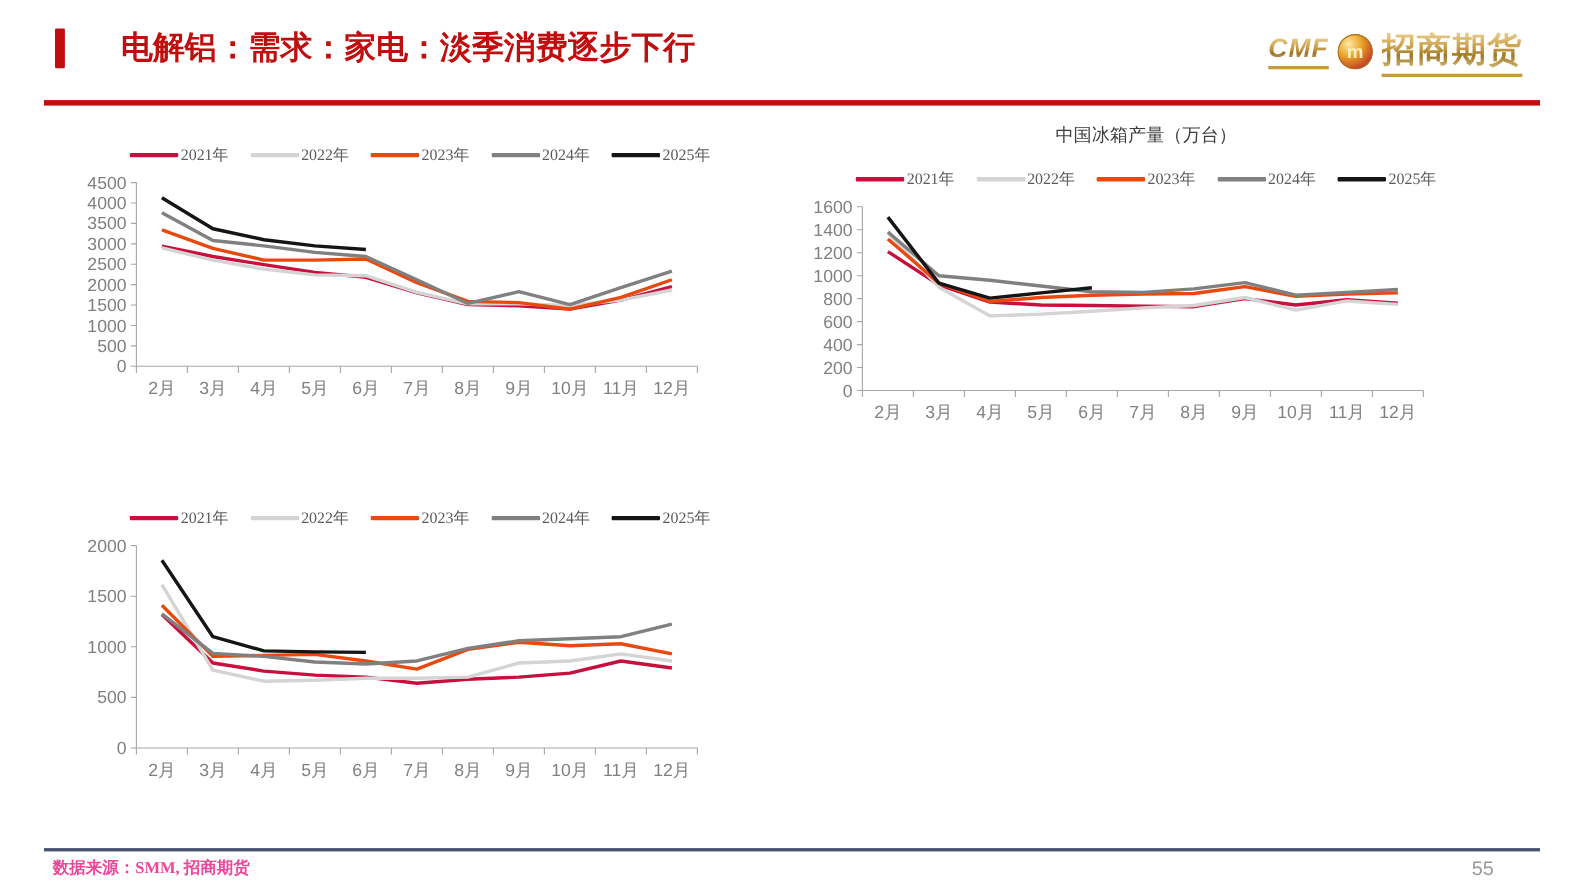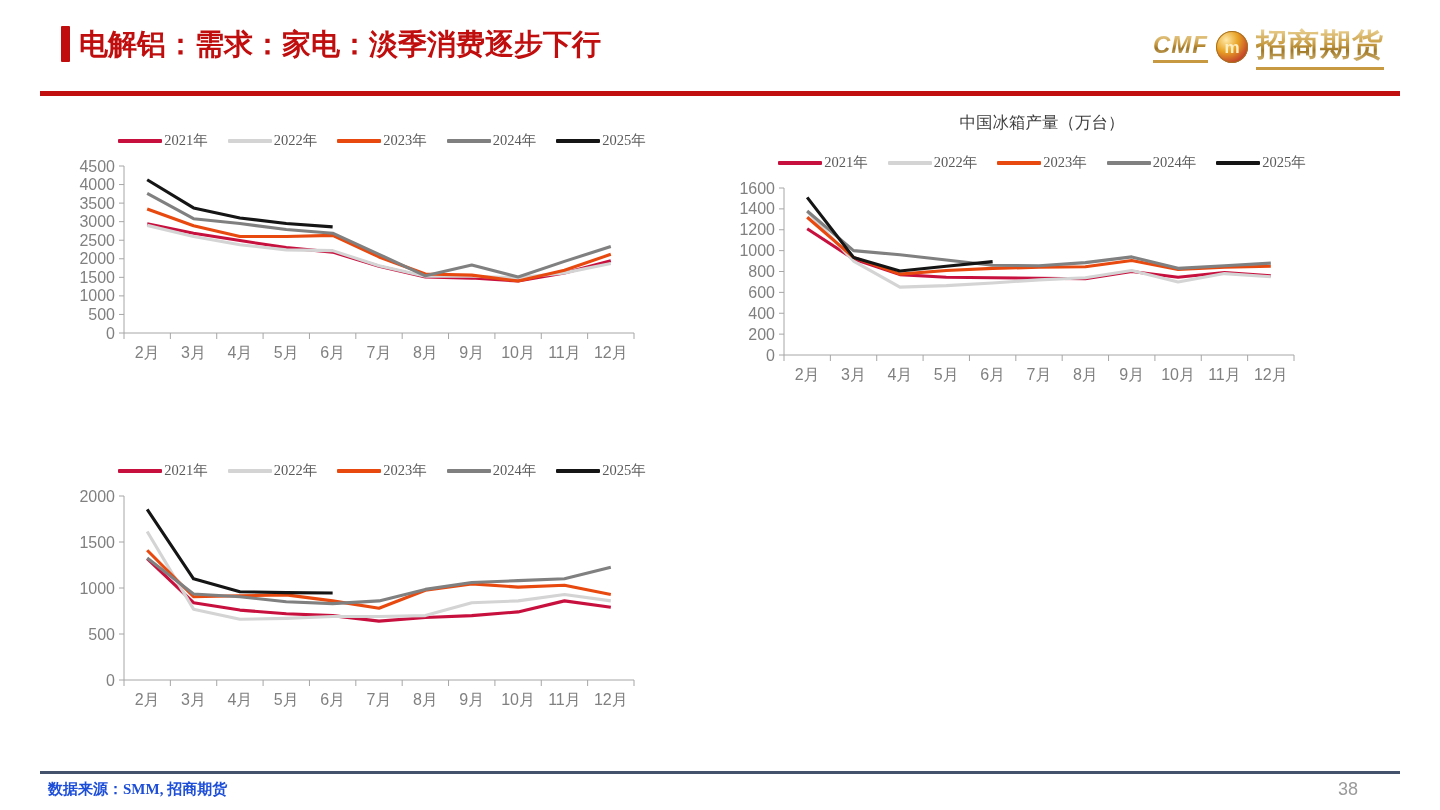--- a/index.html
+++ b/index.html
@@ -3,21 +3,21 @@
 <meta charset="utf-8">
 <style>
   html,body{margin:0;padding:0;}
   body{
     width:1440px;height:810px;background:#ffffff;
     font-family:"Liberation Sans",sans-serif;
     overflow:hidden;position:relative;
   }
   
   #slide-header{position:absolute;left:0;top:0;width:1440px;height:100px;}
-  #title-bar{position:absolute;left:61px;top:26px;display:flex;align-items:flex-end;}
+  #title-bar{position:absolute;left:50px;top:26px;display:flex;align-items:flex-end;gap:42px;}
   #title-accent{width:9px;height:36px;background:#c00d0d;margin-right:9px;border-radius:1px;}
   #page-title{
     font-size:29px;font-weight:bold;color:#c00d0d;letter-spacing:0px;
     line-height:36px;white-space:nowrap;
   }
   #header-rule{position:absolute;left:40px;top:91px;width:1360px;height:5px;background:#c10e0e;}
   
   #brand-logo{position:absolute;left:1153px;top:24px;display:flex;align-items:center;height:46px;}
   #logo-cmf{
     font-size:24px;font-weight:bold;font-style:italic;letter-spacing:1px;
@@ -58,21 +58,21 @@
   .ax-line{stroke:#a6a6a6;stroke-width:1;}
   .tick-line{stroke:#a6a6a6;stroke-width:1;}
   .ax-text{fill:#808080;font-family:"Liberation Sans",sans-serif;}
   .ytext{font-size:16px;text-anchor:end;}
   .xtext{font-size:16px;text-anchor:middle;}
   .series{fill:none;stroke-width:3.1;stroke-linejoin:round;stroke-linecap:butt;}
   
   #footer-rule{position:absolute;left:40px;top:771px;width:1360px;height:3px;background:#44536b;}
   #source-note{
     position:absolute;left:48px;top:780px;
-    font-family:"Liberation Serif",serif;font-size:15px;color:#1d4ed8;font-weight:bold;
+    font-family:"Liberation Serif",serif;font-size:15px;color:#ec4899;font-weight:bold;
     white-space:nowrap;
   }
   #page-number{
     position:absolute;left:1328px;top:779px;width:40px;text-align:center;
     font-size:18px;color:#9a9a9a;font-family:"Liberation Sans",sans-serif;
   }
 </style>
 </head>
 <body>
 
@@ -305,13 +305,13 @@
       <polyline points="95.18181818181819,72.55999999999999 141.54545454545456,116.72 187.90909090909093,124.08 234.27272727272728,127.76 280.6363636363636,129.60000000000002 327,135.12 373.3636363636364,131.44 419.72727272727275,129.60000000000002 466.0909090909091,125.92 512.4545454545455,114.88 558.8181818181819,121.32" stroke="#c8103e" class="series"></polyline>
       <polyline points="95.18181818181819,45.41999999999999 141.54545454545456,123.16 187.90909090909093,133.28 234.27272727272728,132.36 280.6363636363636,130.52 327,130.52 373.3636363636364,129.60000000000002 419.72727272727275,116.72 466.0909090909091,114.88 512.4545454545455,108.44 558.8181818181819,114.88" stroke="#d4d4d4" class="series"></polyline>
       <polyline points="95.18181818181819,64.28 141.54545454545456,110.74 187.90909090909093,109.82 234.27272727272728,108.89999999999999 280.6363636363636,114.88 327,122.24 373.3636363636364,104.3 419.72727272727275,97.86000000000001 466.0909090909091,101.08 512.4545454545455,99.24 558.8181818181819,108.44" stroke="#e8490f" class="series"></polyline>
       <polyline points="95.18181818181819,72.10000000000001 141.54545454545456,107.97999999999999 187.90909090909093,110.74 234.27272727272728,115.8 280.6363636363636,117.64 327,114.88 373.3636363636364,103.38 419.72727272727275,96.47999999999999 466.0909090909091,94.63999999999999 512.4545454545455,92.8 558.8181818181819,81.3" stroke="#808080" class="series"></polyline>
       <polyline points="95.18181818181819,23.340000000000003 141.54545454545456,92.8 187.90909090909093,105.68 234.27272727272728,106.60000000000001 280.6363636363636,107.06" stroke="#151515" class="series"></polyline>
     </svg>
   </div>
 
 <div id="footer-rule"></div>
 <div id="source-note">数据来源：SMM, 招商期货</div>
-<div id="page-number">38</div>
+<div id="page-number">55</div>
 
 </body></html>

